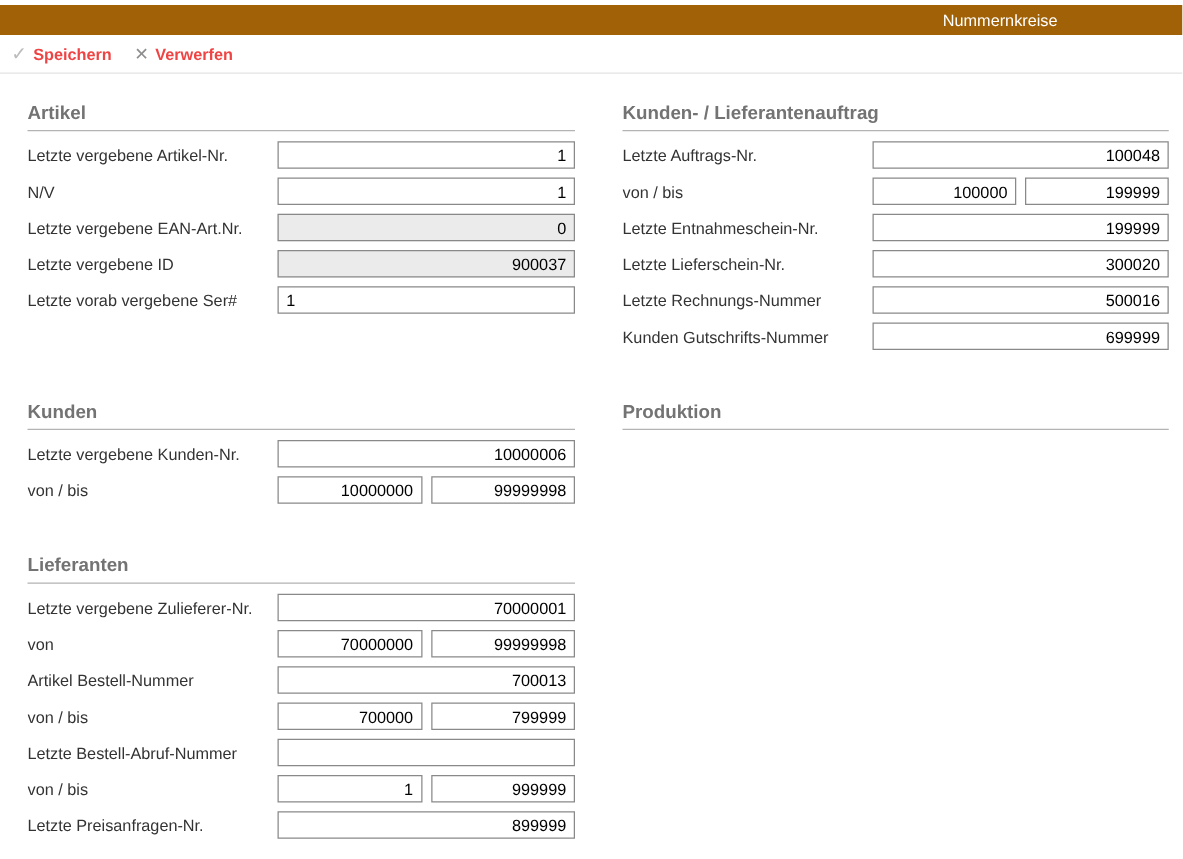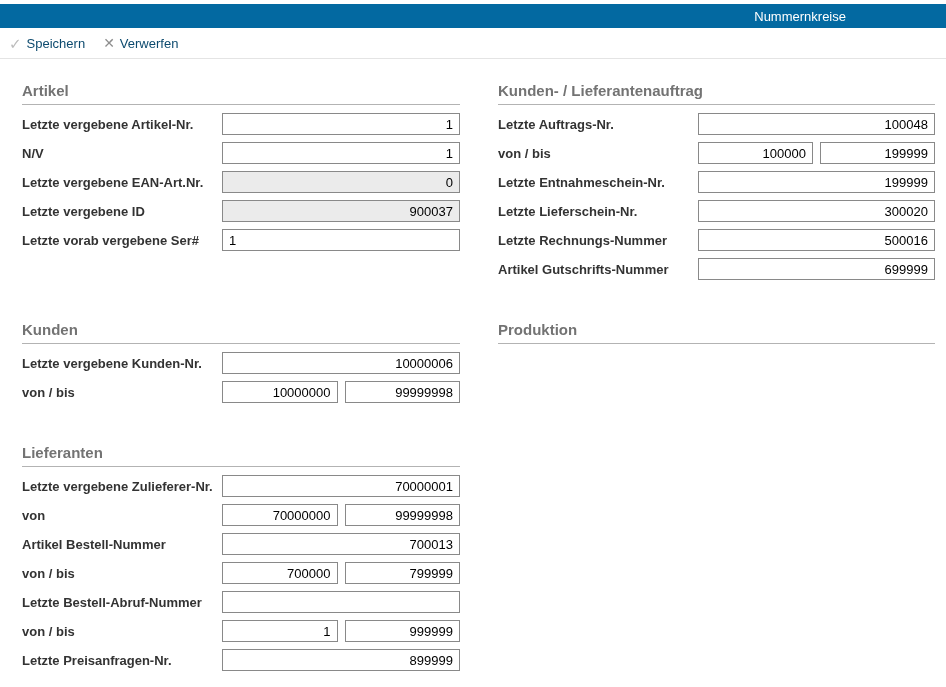--- a/index.html
+++ b/index.html
@@ -6,21 +6,21 @@
   html, body { margin: 0; padding: 0; }
   body {
     width: 946px; height: 687px;
     background: #ffffff;
     font-family: "Liberation Sans", "DejaVu Sans", sans-serif;
     overflow: hidden;
   }
   .titlebar {
     margin-top: 4px;
     height: 24px;
-    background: #0369a1;
+    background: #a16207;
     position: relative;
   }
   .titlebar-title {
     position: absolute;
     right: 100px; top: 50%;
     transform: translateY(-50%);
     color: #ffffff; font-size: 13px;
   }
   .toolbar {
     height: 31px;
@@ -29,42 +29,42 @@
     border-bottom: 1px solid #e4e4e4;
     background: #ffffff;
   }
   .tb-btn {
     display: flex; align-items: center;
     margin-right: 18px;
     cursor: default;
   }
   .tb-icon { font-size: 15px; color: #bcbcbc; margin-right: 5px; line-height: 1; }
   .tb-icon.x { color: #8d8d8d; font-size: 14px; }
-  .tb-label { font-size: 13px; color: #0c4a6e; }
+  .tb-label { font-size: 13px; color: #ef4444; font-weight: bold; }
   .content {
     display: grid;
     grid-template-columns: 438px 437px;
     column-gap: 38px;
     row-gap: 42px;
     padding: 24px 11px 0 22px;
     align-items: start;
   }
   .sec-title {
     font-size: 15px; font-weight: 600; color: #737373;
     line-height: 15px;
     padding-bottom: 6px;
     border-bottom: 1px solid #b3b3b3;
     margin-bottom: 8px;
   }
   .row { display: flex; align-items: center; height: 22px; margin-bottom: 7px; }
   .row:last-child { margin-bottom: 0; justify-content: center; }
   .lbl {
     width: 200px; min-width: 200px;
     padding-right: 10px;
-    font-size: 13px; font-weight: 700; color: #333333;
+    font-size: 13px; font-weight: 400; color: #333333;
     white-space: nowrap; overflow: hidden;
   }
   .inp {
     flex: 1; min-width: 0; height: 22px;
     border: 1px solid #898989; border-radius: 0;
     background: #ffffff; color: #000000;
     font-family: inherit; font-size: 13px;
     text-align: right; padding: 0 6px;
   }
   .inp.left { text-align: left; }
@@ -135,21 +135,21 @@
     </div>
     <div class="row">
       <div class="lbl">Letzte Lieferschein-Nr.</div>
       <input class="inp" type="text" value="300020" style="">
     </div>
     <div class="row">
       <div class="lbl">Letzte Rechnungs-Nummer</div>
       <input class="inp" type="text" value="500016" style="">
     </div>
     <div class="row">
-      <div class="lbl">Artikel Gutschrifts-Nummer</div>
+      <div class="lbl">Kunden Gutschrifts-Nummer</div>
       <input class="inp" type="text" value="699999" style="">
     </div>
   </section>
 
   <section class="section">
     <div class="sec-title">Kunden</div>
     <div class="row">
       <div class="lbl">Letzte vergebene Kunden-Nr.</div>
       <input class="inp" type="text" value="10000006" style="">
     </div>

